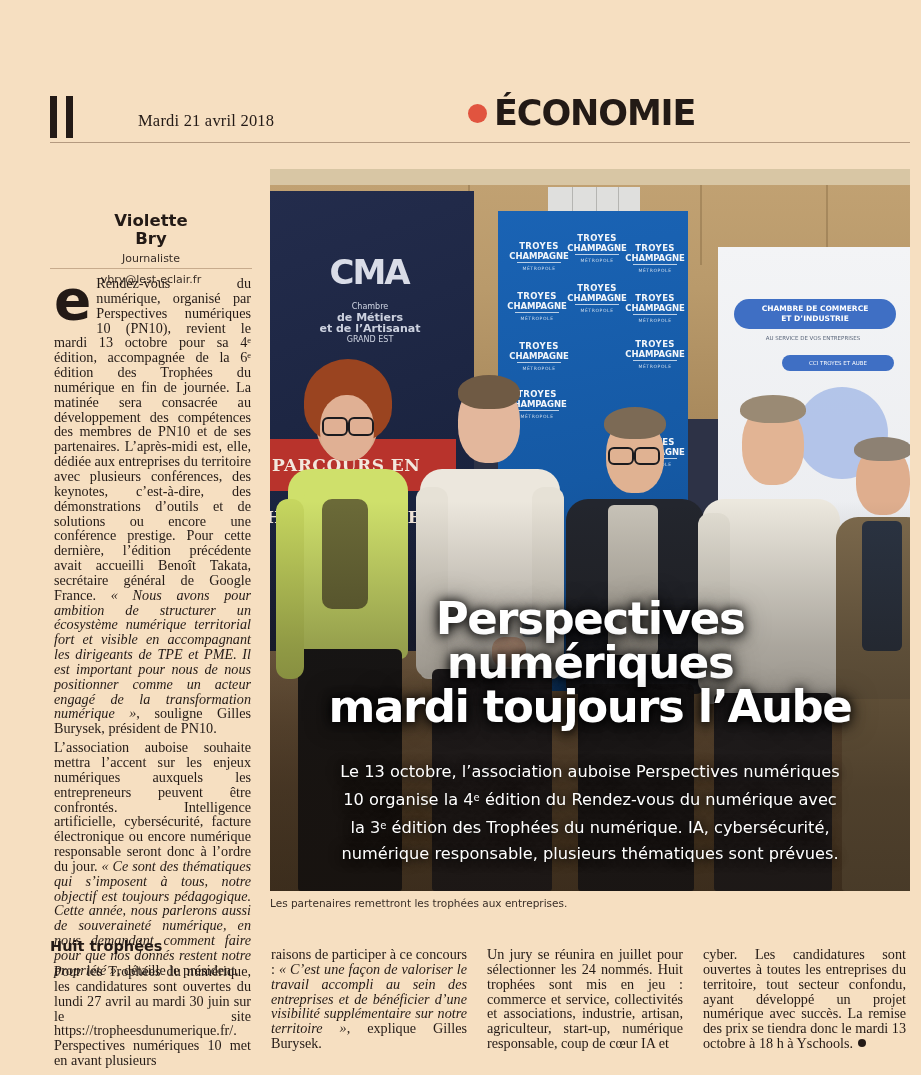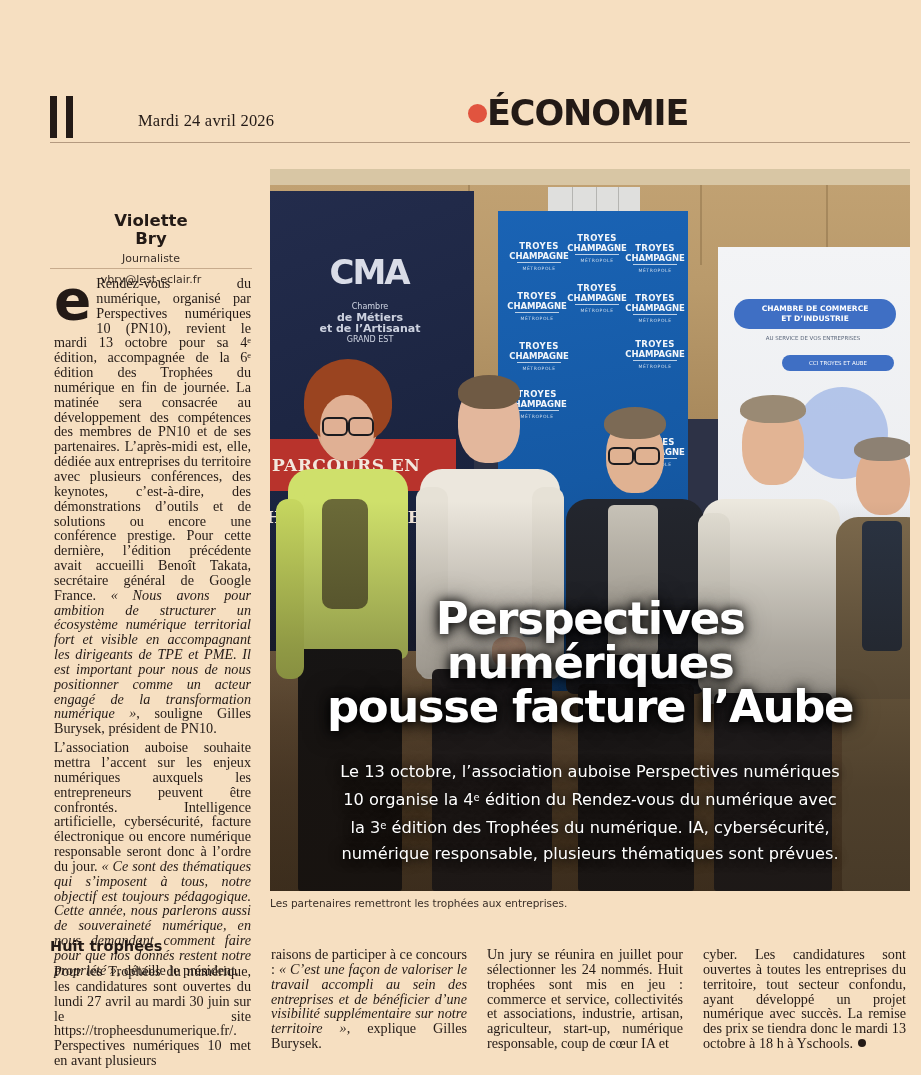--- a/index.html
+++ b/index.html
@@ -40,20 +40,21 @@
     font-family: "Liberation Serif", serif;
     font-size: 16.5px;
     letter-spacing: .2px;
     color: #231a16;
   }
   #section-title-wrap {
     position: absolute;
     left: 468px; top: 96px;
     display: flex;
     align-items: center;
+    gap: 7px;
   }
   #section-dot {
     width: 19px;
     height: 19px;
     border-radius: 50%;
     background: #e1543f;
     display: block;
   }
   #section-title {
     font-family: "DejaVu Sans", sans-serif;
@@ -400,21 +401,21 @@
 </style>
 </head>
 <body style="background: rgb(246, 223, 193);">
 
 <div id="masthead">
   <div id="page-folio">
     <span class="digit-bar"></span>
     <span class="digit-bar"></span>
 
   </div>
-  <div id="masthead-date">Mardi 24 avril 2026</div>
+  <div id="masthead-date">Mardi 21 avril 2018</div>
   <div id="section-title-wrap">
     <span id="section-dot" style="background: rgb(225, 84, 63);"></span>
     <span id="section-title">ÉCONOMIE</span>
   </div>
   <div id="masthead-rule"></div>
 </div>
 
 <div id="byline">
   <div class="author-name">Violette</div>
   <div class="author-name">Bry</div>
@@ -589,21 +590,21 @@
         <div class="torso" style="left:592px;top:352px;width:40px;height:130px;background:#2b3443;border-radius:6px;"></div>
         <div class="legs" style="left:572px;top:530px;width:84px;height:192px;background:#8b7553;"></div>
         <div class="head" style="left:586px;top:276px;width:54px;height:70px;background:#dfae8e;"></div>
         <div class="hair" style="left:584px;top:268px;width:58px;height:24px;background:#8d8173;"></div>
       </div>
 
       <div id="photo-vignette"></div>
 
       <h1 id="headline">
         <span>Perspectives numériques</span><br>
-        <span>pousse facture l’Aube</span><br>
+        <span>mardi toujours l’Aube</span><br>
       </h1>
 
       <div id="standfirst">
         <span>Le 13 octobre, l’association auboise Perspectives numériques</span><br>
         <span>10 organise la 4</span><sup>e</sup><span> édition du Rendez-vous du numérique avec</span><br>
         <span>la 3</span><sup>e</sup><span> édition des Trophées du numérique. IA, cybersécurité,</span><br>
         <span>numérique responsable, plusieurs thématiques sont prévues.</span>
       </div>
     </div>
   </div>

